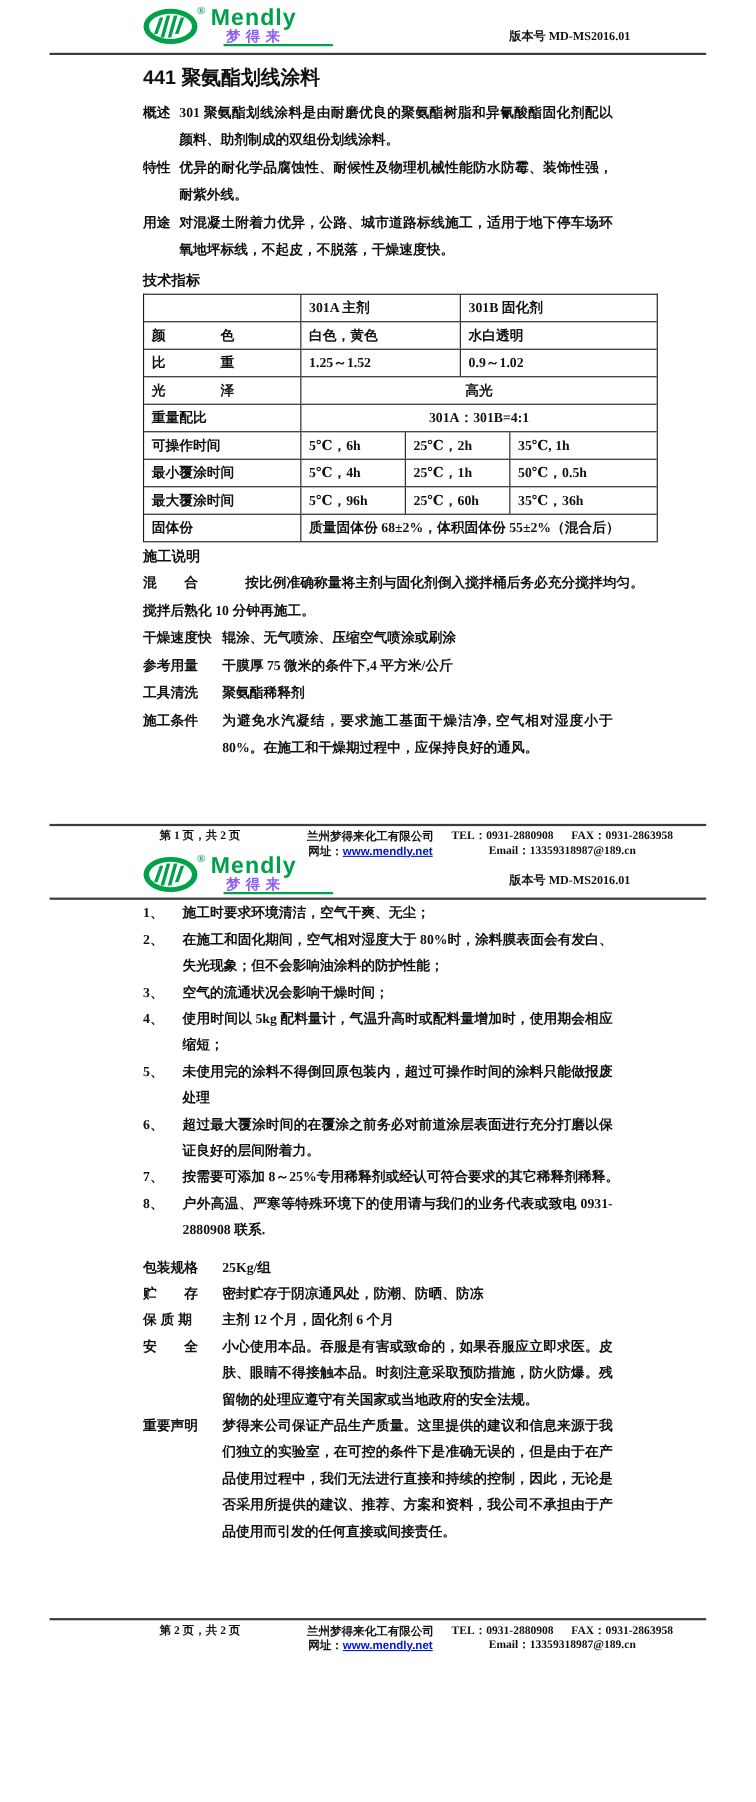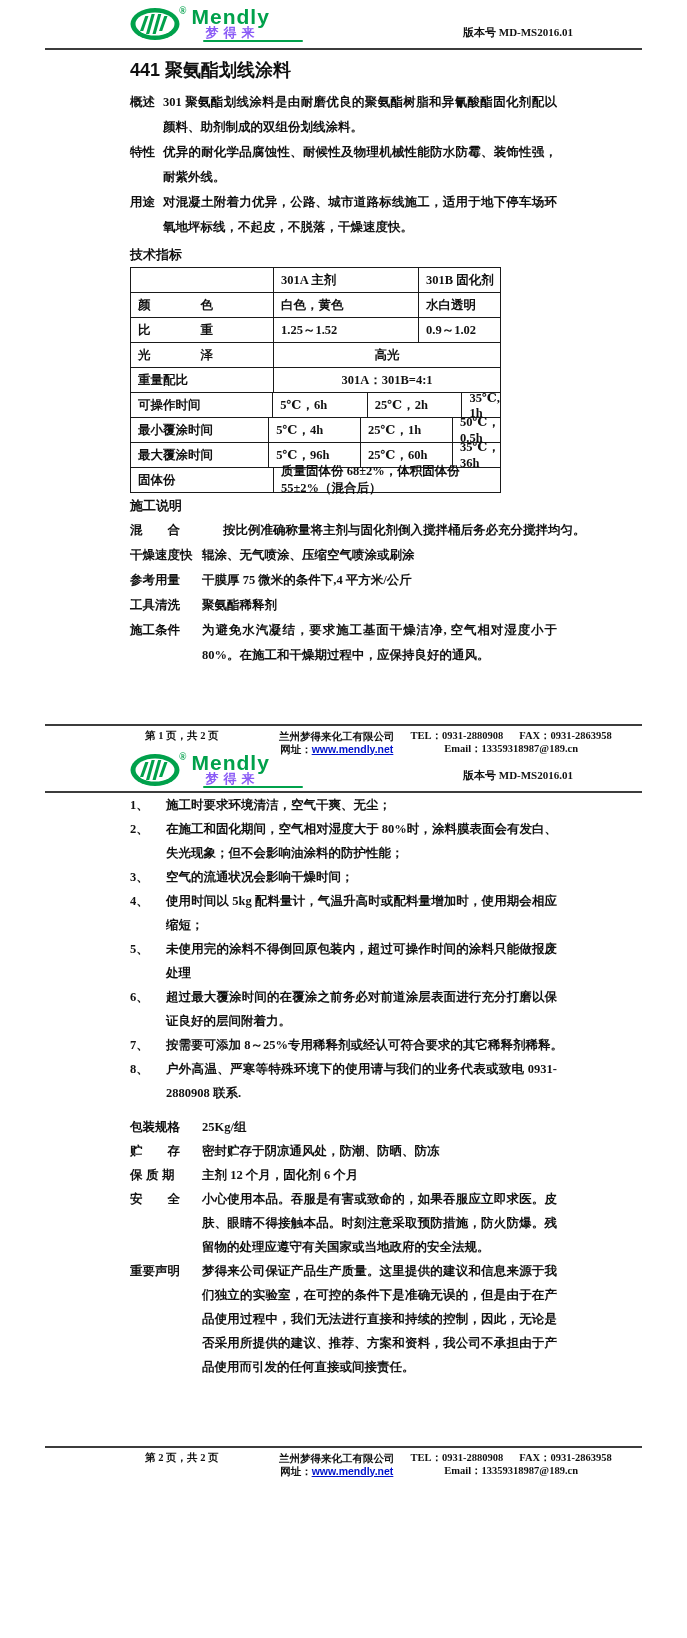--- a/index.html
+++ b/index.html
@@ -25,21 +25,21 @@
   .body-col{margin-left:130px;width:427px;font-size:12.5px;}
   .row{display:flex;line-height:25px;}
   .lbl{font-weight:700;flex-shrink:0;font-family:"Liberation Sans","DejaVu Sans",sans-serif;}
   .intro{margin-top:9px;}
   .intro .lbl{width:33px;}
   .txt{flex:1;text-align:justify;font-weight:600;}
   .txt.one{white-space:nowrap;text-align:left;overflow:visible;}
   .h2{font-weight:700;font-size:13px;line-height:25px;font-family:"Liberation Sans","DejaVu Sans",sans-serif;}
   .h2.specs{margin-top:2px;}
   
-  .spec-table{width:371px;border:1px solid #1a1a1a;border-bottom:none;font-weight:600;box-sizing:border-box;}
+  .spec-table{width:468px;border:1px solid #1a1a1a;border-bottom:none;font-weight:600;box-sizing:border-box;}
   .tr{display:flex;border-bottom:1px solid #1a1a1a;height:24px;}
   .td{box-sizing:border-box;padding-left:7px;display:flex;align-items:center;height:100%;}
   .tr .td + .td{border-left:1px solid #1a1a1a;}
   .td.lab{width:142px;font-weight:700;font-family:"Liberation Sans","DejaVu Sans",sans-serif;}
   .td.c2a{width:145px;}
   .td.c2b{flex:1;}
   .td.c3{width:95px;}
   .td.c3l{flex:1;}
   .td.merge{flex:1;justify-content:center;padding-left:0;}
   .td.mergeL{flex:1;}
@@ -156,20 +156,21 @@
         <div class="td mergeL">质量固体份 68±2%，体积固体份 55±2%（混合后）</div>
       </div>
     </div>
 
     <div class="h2">施工说明</div>
 
     <div class="row cons mix">
       <span class="lbl">混　　合</span>
       <span class="txt one">按比例准确称量将主剂与固化剂倒入搅拌桶后务必充分搅拌均匀。</span>
     </div>
+    <div class="plain">搅拌后熟化 10 分钟再施工。</div>
 
     <div class="row cons">
       <span class="lbl">干燥速度快</span>
       <span class="txt one">辊涂、无气喷涂、压缩空气喷涂或刷涂</span>
     </div>
     <div class="row cons">
       <span class="lbl">参考用量</span>
       <span class="txt one">干膜厚 75 微米的条件下,4 平方米/公斤</span>
     </div>
     <div class="row cons">

